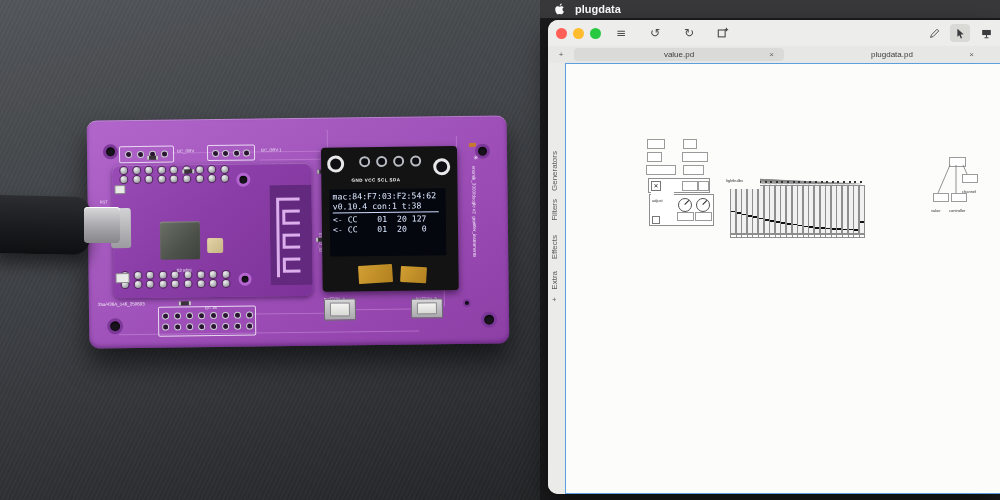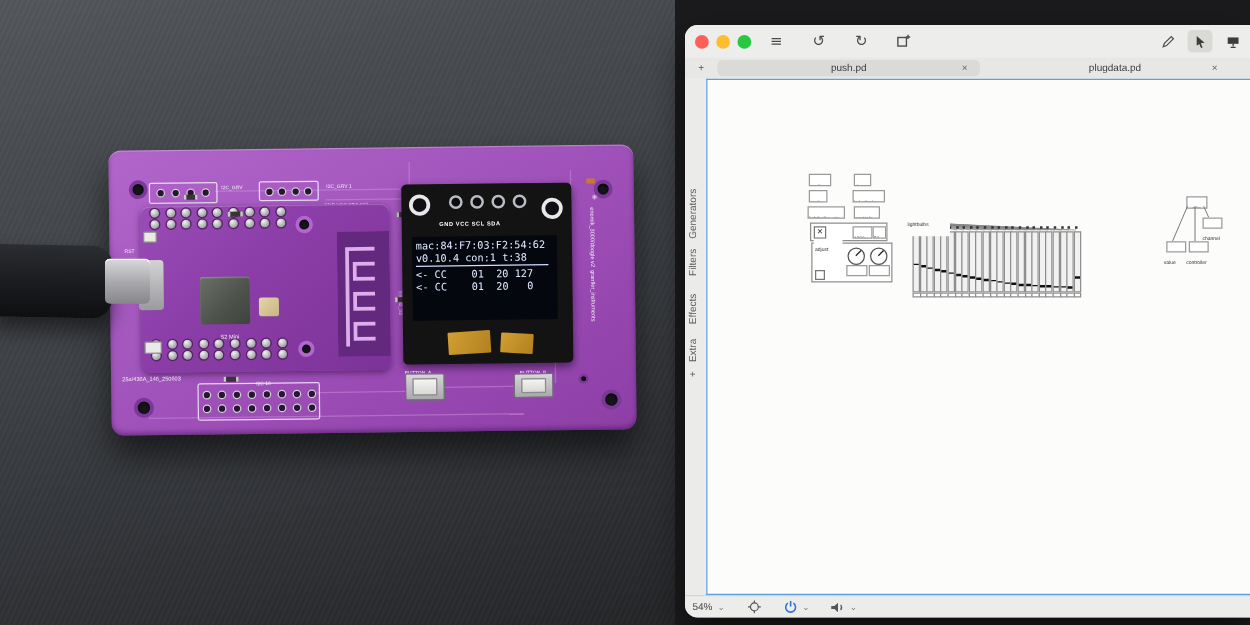--- a/index.html
+++ b/index.html
@@ -237,20 +237,27 @@
       </div>
       <div class="silks abs" style="left:386px;top:38px;font-size:6px;">✳</div>
     </div>
 
     <div id="cable" class="abs"></div>
     <div id="plug" class="abs"></div>
   </div>
 
   <div id="desktop" class="abs">
 
+    <div id="menubar">
+      <svg width="12" height="14" viewBox="0 0 16 17">
+        <path fill="#ffffff" d="M11.3 9.1c0-1.8 1.5-2.7 1.6-2.8-.9-1.3-2.2-1.4-2.7-1.5-1.1-.1-2.2.7-2.7.7-.6 0-1.4-.7-2.4-.7-1.2 0-2.3.7-2.9 1.8-1.3 2.2-.3 5.4.9 7.2.6.9 1.3 1.8 2.2 1.8.9 0 1.2-.6 2.3-.6 1.1 0 1.4.6 2.4.6 1 0 1.6-.9 2.2-1.7.7-1 1-2 1-2.1 0 0-1.9-.7-1.9-2.7z"></path>
+        <path fill="#ffffff" d="M9.6 3.2c.5-.6.8-1.4.7-2.2-.7 0-1.5.5-2 1.1-.4.5-.8 1.3-.7 2.1.8.1 1.5-.4 2-1z"></path>
+      </svg>
+      <span class="appname">plugdata</span>
+    </div>
 
     <div id="pdwindow" class="abs">
 
       <div id="titlebar">
         <span class="tlight" style="background:#ff5f57;"></span>
         <span class="tlight" style="background:#febc2e;"></span>
         <span class="tlight" style="background:#28c840;"></span>
         <span class="tbicon" style="margin-left:4px;">
             <span>≡</span>
           </span>
@@ -281,21 +288,21 @@
           <svg width="11" height="11" viewBox="0 0 14 14">
             <rect x="1.5" y="2.5" width="11" height="6.5" fill="#3c3c3e"></rect>
             <path d="M7 9 v2.5 M4.5 12.5 h5" stroke="#3c3c3e" stroke-width="1.3"></path>
           </svg>
         </span>
       </div>
 
       <div id="tabbar">
         <span class="newtab">+</span>
         <span class="tab active">
-          <span class="lbl">push.pd</span>
+          <span class="lbl">value.pd</span>
           <span class="x">×</span>
         </span>
         <span class="tab" style="flex:1;">
           <span class="lbl">plugdata.pd</span>
           <span class="x" style="right:26px;">×</span>
         </span>
       </div>
 
       <div id="workarea">
         <div id="catbar">
@@ -493,33 +500,15 @@
           </svg>
           <div class="numbox" style="left:396px;top:110px;width:14px;height:7px;"></div>
           <div class="abs" style="left:396px;top:118px;color:#333;"><span class="s40">channel</span></div>
           <div class="numbox" style="left:367px;top:129px;width:14px;height:7px;"></div>
           <div class="abs" style="left:365px;top:137px;color:#333;"><span class="s40">value</span></div>
           <div class="numbox" style="left:385px;top:129px;width:14px;height:7px;"></div>
           <div class="abs" style="left:383px;top:137px;color:#333;"><span class="s40">controller</span></div>
         </div>
       </div>
 
-      <div id="statusbar">
-        <span>54%</span>
-        <span class="chev">⌄</span>
-        <svg width="11" height="11" viewBox="0 0 14 14" style="margin-left:14px;">
-          <circle cx="7" cy="7" r="4" fill="none" stroke="#55555a" stroke-width="1.2"></circle>
-          <path d="M7 0.5 V3 M7 11 V13.5 M0.5 7 H3 M11 7 H13.5" stroke="#55555a" stroke-width="1.2"></path>
-        </svg>
-        <svg width="11" height="11" viewBox="0 0 14 14" style="margin-left:14px;">
-          <path d="M4.2 3.2 a5 5 0 1 0 5.6 0" fill="none" stroke="#2f6fde" stroke-width="1.6"></path>
-          <line x1="7" y1="1" x2="7" y2="6.5" stroke="#2f6fde" stroke-width="1.6"></line>
-        </svg>
-        <span class="chev">⌄</span>
-        <svg width="12" height="10" viewBox="0 0 14 12" style="margin-left:12px;">
-          <path d="M1 4.5 h3 l3.5-3 v9 l-3.5-3 h-3 z" fill="#55555a"></path>
-          <path d="M10 3.5 a4 4 0 0 1 0 5" fill="none" stroke="#55555a" stroke-width="1.1"></path>
-        </svg>
-        <span class="chev">⌄</span>
-      </div>
     </div>
   </div>
 </div>
 
 </body></html>

